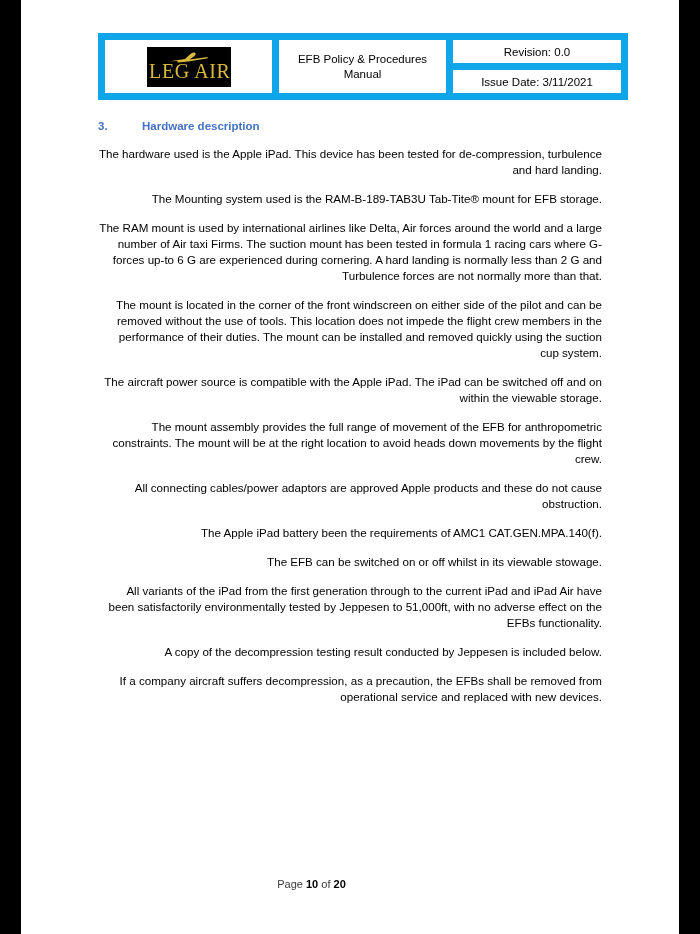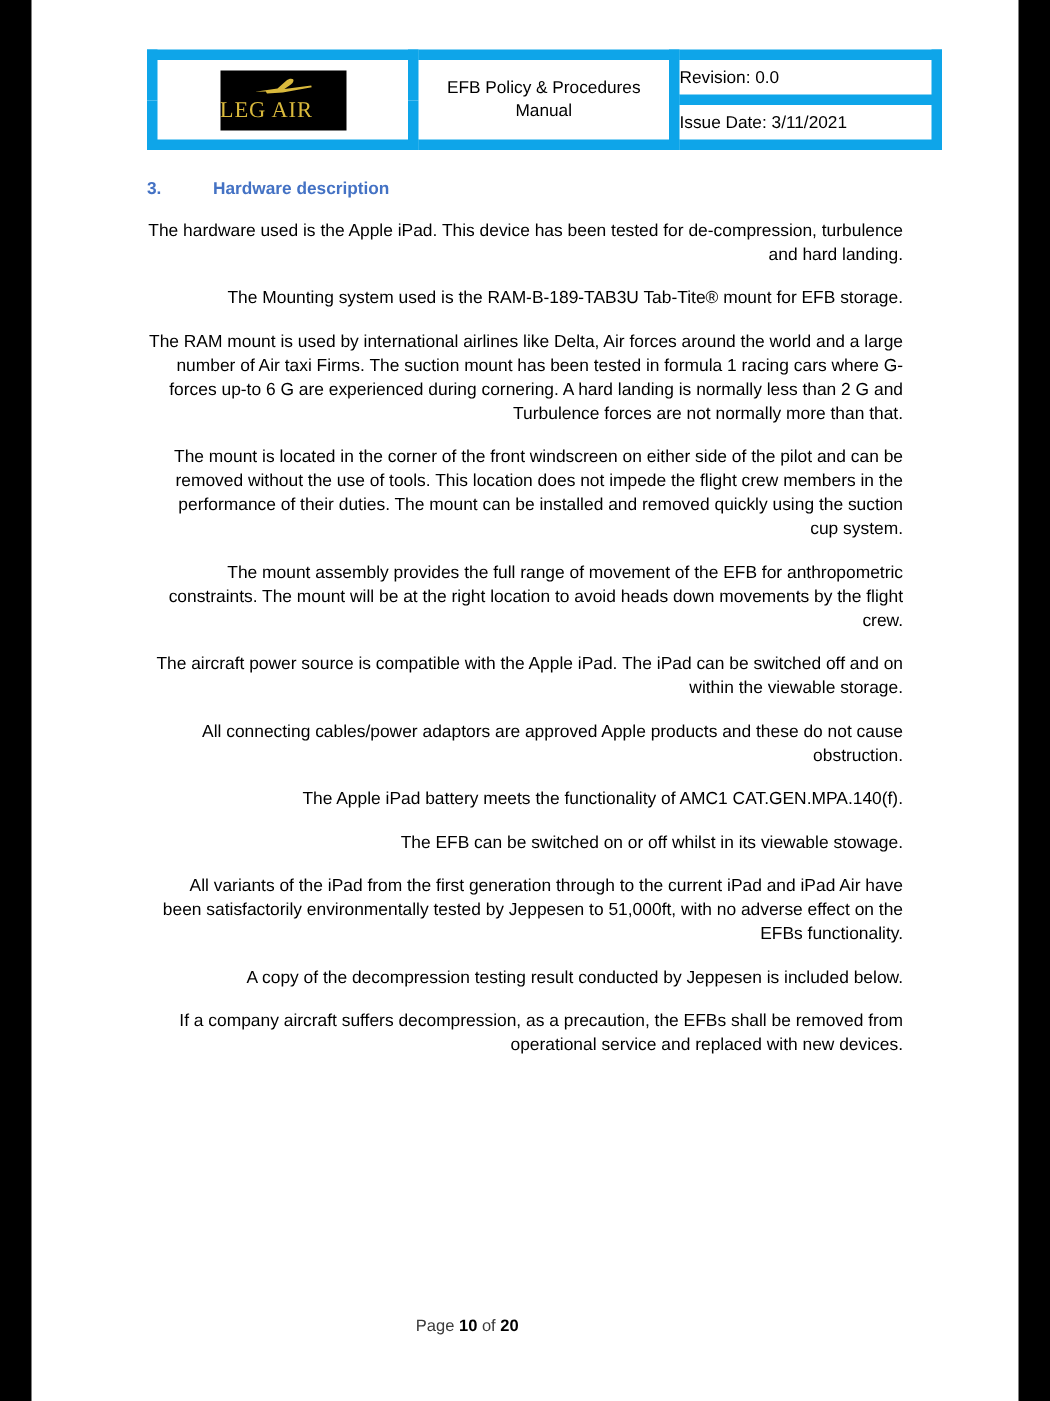--- a/index.html
+++ b/index.html
@@ -61,21 +61,21 @@
     text-align: center;
   }
   .cell-title {
     width: 167px;
     text-align: center;
     line-height: 1.25;
     padding: 2px 4px;
   }
   .cell-rev, .cell-issue {
     width: 168px;
-    text-align: left;
+    text-align: center;
     height: 23px;
     padding: 1px 4px;
   }
 
   
   .logo-plate {
     display: inline-block;
     width: 84px;
     height: 40px;
     background: #000000;
@@ -88,23 +88,23 @@
     left: 50%;
     transform: translateX(-50%);
     width: 40px;
     height: 11px;
   }
   .logo-word {
     position: absolute;
     bottom: 4px;
     left: 0;
     right: 0;
-    text-align: left;
+    text-align: right;
     font-family: "Liberation Serif", serif;
-    font-size: 15px;
+    font-size: 20px;
     letter-spacing: 0.6px;
     color: #d9b93c;
     white-space: nowrap;
   }
 
   
   .section-heading {
     margin-top: 20px;
     font-size: 11.5px;
     font-weight: bold;
@@ -184,24 +184,24 @@
       <div class="section-heading">
         <span class="section-number">3.</span>
         <span class="section-title">Hardware description</span>
       </div>
 
       <div class="body-copy">
         <p class="para">The hardware used is the Apple iPad.  This device has been tested for de-compression, turbulence and hard landing.</p>
         <p class="para">The Mounting system used is the RAM-B-189-TAB3U Tab-Tite® mount for EFB storage.</p>
         <p class="para">The RAM mount is used by international airlines like Delta, Air forces around the world and a large number of Air taxi Firms.  The suction mount has been tested in formula 1 racing cars where G-forces up-to 6 G are experienced during cornering.  A hard landing is normally less than 2 G and Turbulence forces are not normally more than that.</p>
         <p class="para">The mount is located in the corner of the front windscreen on either side of the pilot and can be removed without the use of tools.  This location does not impede the flight crew members in the performance of their duties.  The mount can be installed and removed quickly using the suction cup system.</p>
+        <p class="para">The aircraft power source is compatible with the Apple iPad.  The iPad can be switched off and on within the viewable storage.</p>
         <p class="para">The mount assembly provides the full range of movement of the EFB for anthropometric constraints.  The mount will be at the right location to avoid heads down movements by the flight crew.</p>
-        <p class="para">The aircraft power source is compatible with the Apple iPad.  The iPad can be switched off and on within the viewable storage.</p>
         <p class="para">All connecting cables/power adaptors are approved Apple products and these do not cause obstruction.</p>
-        <p class="para">The Apple iPad battery meets the functionality of AMC1 CAT.GEN.MPA.140(f).</p>
+        <p class="para">The Apple iPad battery been the requirements of AMC1 CAT.GEN.MPA.140(f).</p>
         <p class="para">The EFB can be switched on or off whilst in its viewable stowage.</p>
         <p class="para">All variants of the iPad from the first generation through to the current iPad and iPad Air have been satisfactorily environmentally tested by Jeppesen to 51,000ft, with no adverse effect on the EFBs functionality.</p>
 
 
         <p class="para">A copy of the decompression testing result conducted by Jeppesen is included below.</p>
         <p class="para">If a company aircraft suffers decompression, as a precaution, the EFBs shall be removed from operational service and replaced with new devices.</p>
       </div>
 
     </div>
   </div>

